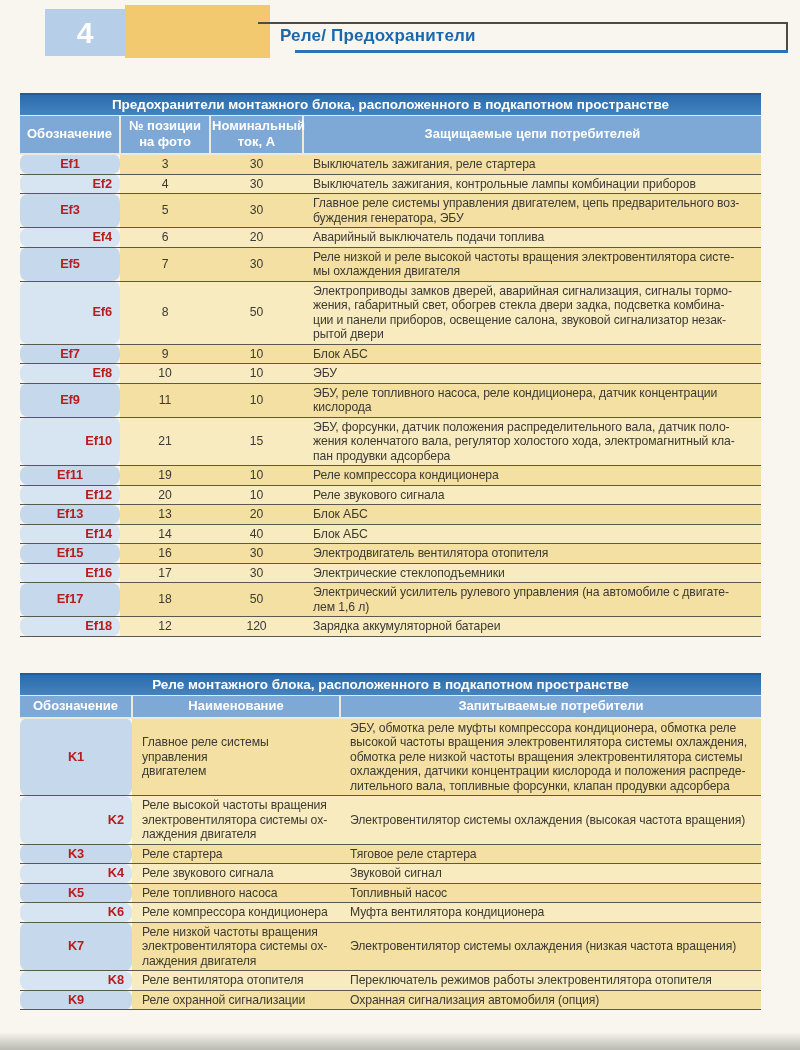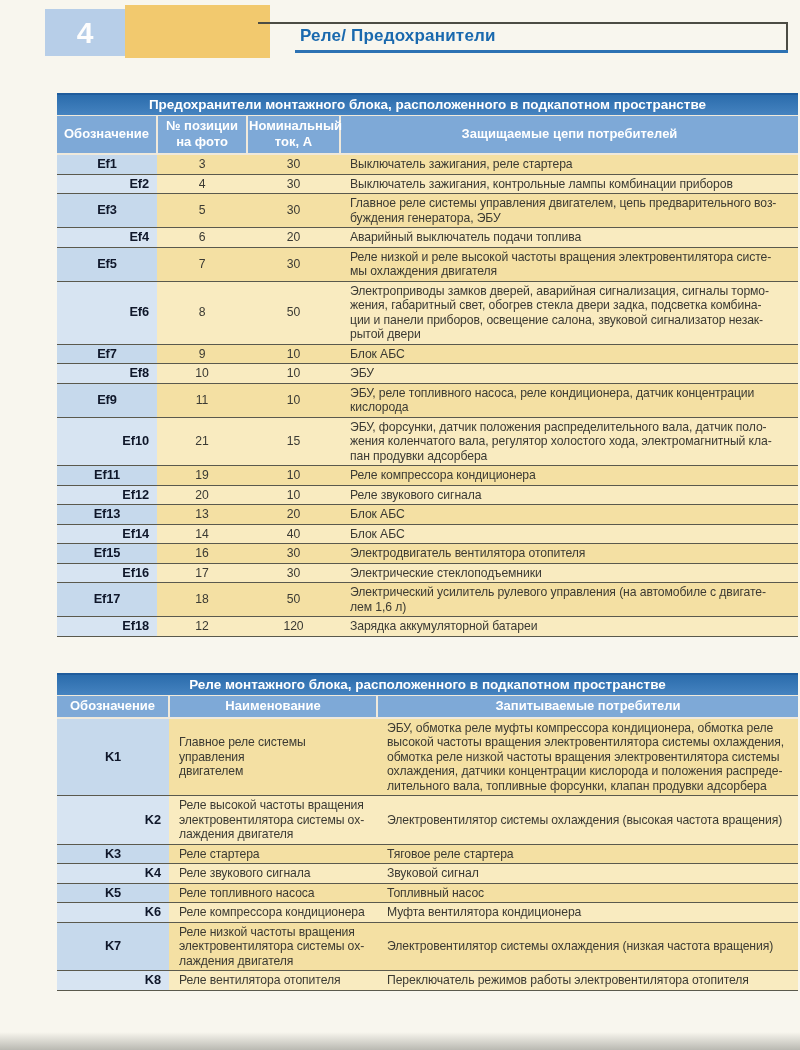--- a/index.html
+++ b/index.html
@@ -17,27 +17,27 @@
   .pagenum-box {
     position: absolute; left: 45px; top: 9px; width: 80px; height: 47px;
     background: #b7cee8;
     display: flex; align-items: center; justify-content: center;
     font-size: 30px; font-weight: bold; color: #fdfdfd;
   }
   .accent-box { position: absolute; left: 125px; top: 5px; width: 145px; height: 53px; background: #f2c96e; }
   .rule-top   { position: absolute; left: 258px; top: 22px; width: 530px; height: 2px; background: #4c4c44; }
   .rule-right { position: absolute; left: 786px; top: 22px; width: 2px; height: 31px; background: #4c4c44; }
   .page-title {
-    position: absolute; left: 300px; top: 26px; margin: 0;
+    position: absolute; left: 280px; top: 26px; margin: 0;
     font-size: 17px; font-weight: bold; color: #1a69ae; letter-spacing: .2px;
   }
   .rule-blue { position: absolute; left: 295px; top: 50px; width: 493px; height: 3px; background: #2d72b3; }
 
   
-  .tblock { margin-left: 57px; width: 741px; }
+  .tblock { margin-left: 20px; width: 741px; }
   #relay-block { margin-top: 36px; }
   .tbar {
     background: linear-gradient(180deg, #2b6cac, #4583c0);
     border-top: 2px solid #1f5c9c;
     color: #ffffff; font-weight: bold; font-size: 13.5px;
     text-align: center; padding: 2px 0 3px;
   }
   table { border-collapse: collapse; table-layout: fixed; width: 741px; }
   th {
     background: #7ea9d7; color: #fff; font-weight: bold;
@@ -48,21 +48,21 @@
     border-right: 2px solid #efe9db;
     white-space: pre-line; text-align: center; vertical-align: middle;
   }
   th:last-child { border-right: none; }
   td {
     border-bottom: 1px solid #5a594d;
     font-size: 12.2px; line-height: 14.5px;
     padding: 2px 8px;
     color: #3b3a33; vertical-align: middle; letter-spacing: -.1px;
   }
-  td.c-desig { text-align: center; font-weight: bold; color: #0f172a; font-size: 12.8px; }
+  td.c-desig { text-align: center; font-weight: bold; color: #b91c1c; font-size: 12.8px; border-radius: 8px; }
   td.c-center { text-align: center; }
   td.c-desc, td.c-name, td.c-cons { white-space: pre-line; text-align: left; padding-left: 10px; padding-right: 6px; }
   tr.base td { background: #f4e0a3; }
   tr.base td.c-desig { background: #c6d9ec; }
   tr.alt td { background: #f9ebc0; }
   tr.alt td.c-desig { background: #d7e4f2; text-align: right; }
 
   
   .page-bottom-edge {
     position: absolute; left: 0; bottom: 0; width: 800px; height: 18px;
@@ -282,17 +282,22 @@
           <td class="c-name">Реле низкой частоты вращения
 электровентилятора системы ох-
 лаждения двигателя</td>
           <td class="c-cons">Электровентилятор системы охлаждения (низкая частота вращения)</td>
         </tr>
         <tr class="alt">
           <td class="c-desig">K8</td>
           <td class="c-name">Реле вентилятора отопителя</td>
           <td class="c-cons">Переключатель режимов работы электровентилятора отопителя</td>
         </tr>
+        <tr class="base">
+          <td class="c-desig">K9</td>
+          <td class="c-name">Реле охранной сигнализации</td>
+          <td class="c-cons">Охранная сигнализация автомобиля (опция)</td>
+        </tr>
       </tbody>
   </table>
 </div>
 
 <div class="page-bottom-edge"></div>
 
 </body></html>

